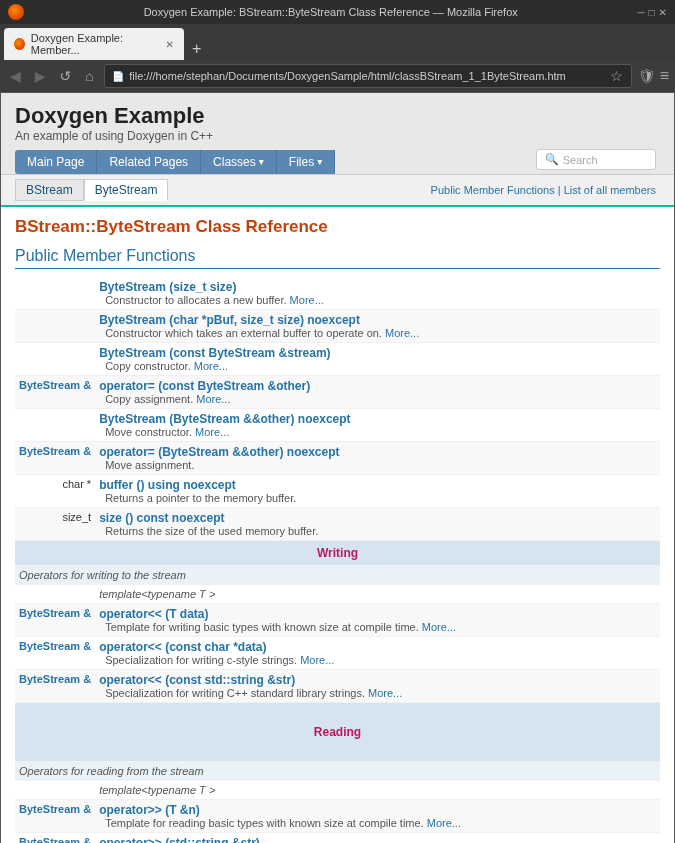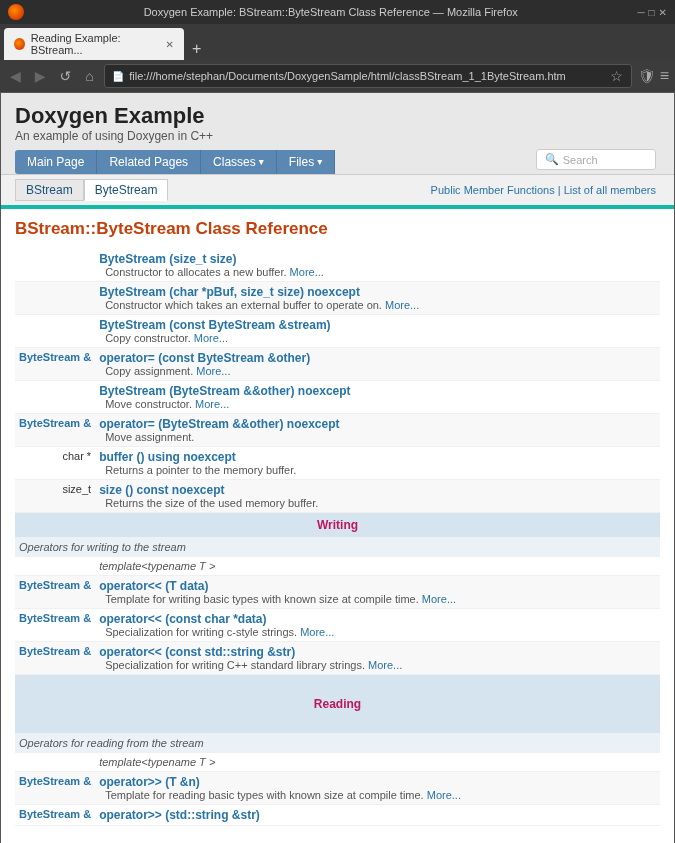--- a/index.html
+++ b/index.html
@@ -118,21 +118,21 @@
       margin-bottom: 4px;
     }
 
     
     .breadcrumb-bar {
       background: #f0f0f0;
       padding: 4px 14px;
       display: flex;
       align-items: center;
       gap: 0;
-      border-bottom: 4px solid #14b8a6;
+      border-bottom: 2px solid #14b8a6;
       justify-content: space-between;
     }
     .breadcrumb-items { display: flex; gap: 0; align-items: center; }
     .breadcrumb-item {
       font-size: 12px;
       color: #1a5276;
       padding: 3px 10px;
       border: 1px solid #ccc;
       background: #e8e8e8;
       cursor: pointer;
@@ -192,21 +192,21 @@
   <div class="win-controls">
     <span>─</span>
     <span>□</span>
     <span>✕</span>
   </div>
 </div>
 
 <div class="tab-bar">
   <div class="browser-tab">
     <span style="width:12px;height:12px;background:radial-gradient(circle at 40% 40%,#ff8c00,#cc2200);border-radius:50%;display:inline-block;"></span>
-    <span>Reading Example: BStream...</span>
+    <span>Doxygen Example: Member...</span>
     <span class="tab-close">✕</span>
   </div>
   <span class="new-tab-btn">+</span>
 </div>
 
 <div class="nav-bar">
   <span class="nav-btn disabled">◀</span>
   <span class="nav-btn disabled">▶</span>
   <span class="nav-btn">↺</span>
   <span class="nav-btn">⌂</span>
@@ -257,20 +257,21 @@
     <div class="breadcrumb-links">
       <span style="color:#2874a6;cursor:pointer;font-size:11px;">Public Member Functions | List of all members</span>
     </div>
   </div>
 
   <div class="main-content">
 
     <div class="class-title">BStream::ByteStream Class Reference</div>
 
 
+    <div class="section-title">Public Member Functions</div>
 
     <table class="member-table">
 
       <tbody>
           <tr>
         <td class="return-type"></td>
         <td>
           <div><a style="color:#2874a6;font-weight:bold;text-decoration:none;cursor:pointer;">ByteStream (size_t size)</a></div>
           <div class="func-desc">Constructor to allocates a new buffer. <span style="color:#2874a6;cursor:pointer;">More...</span></div>
         </td>

